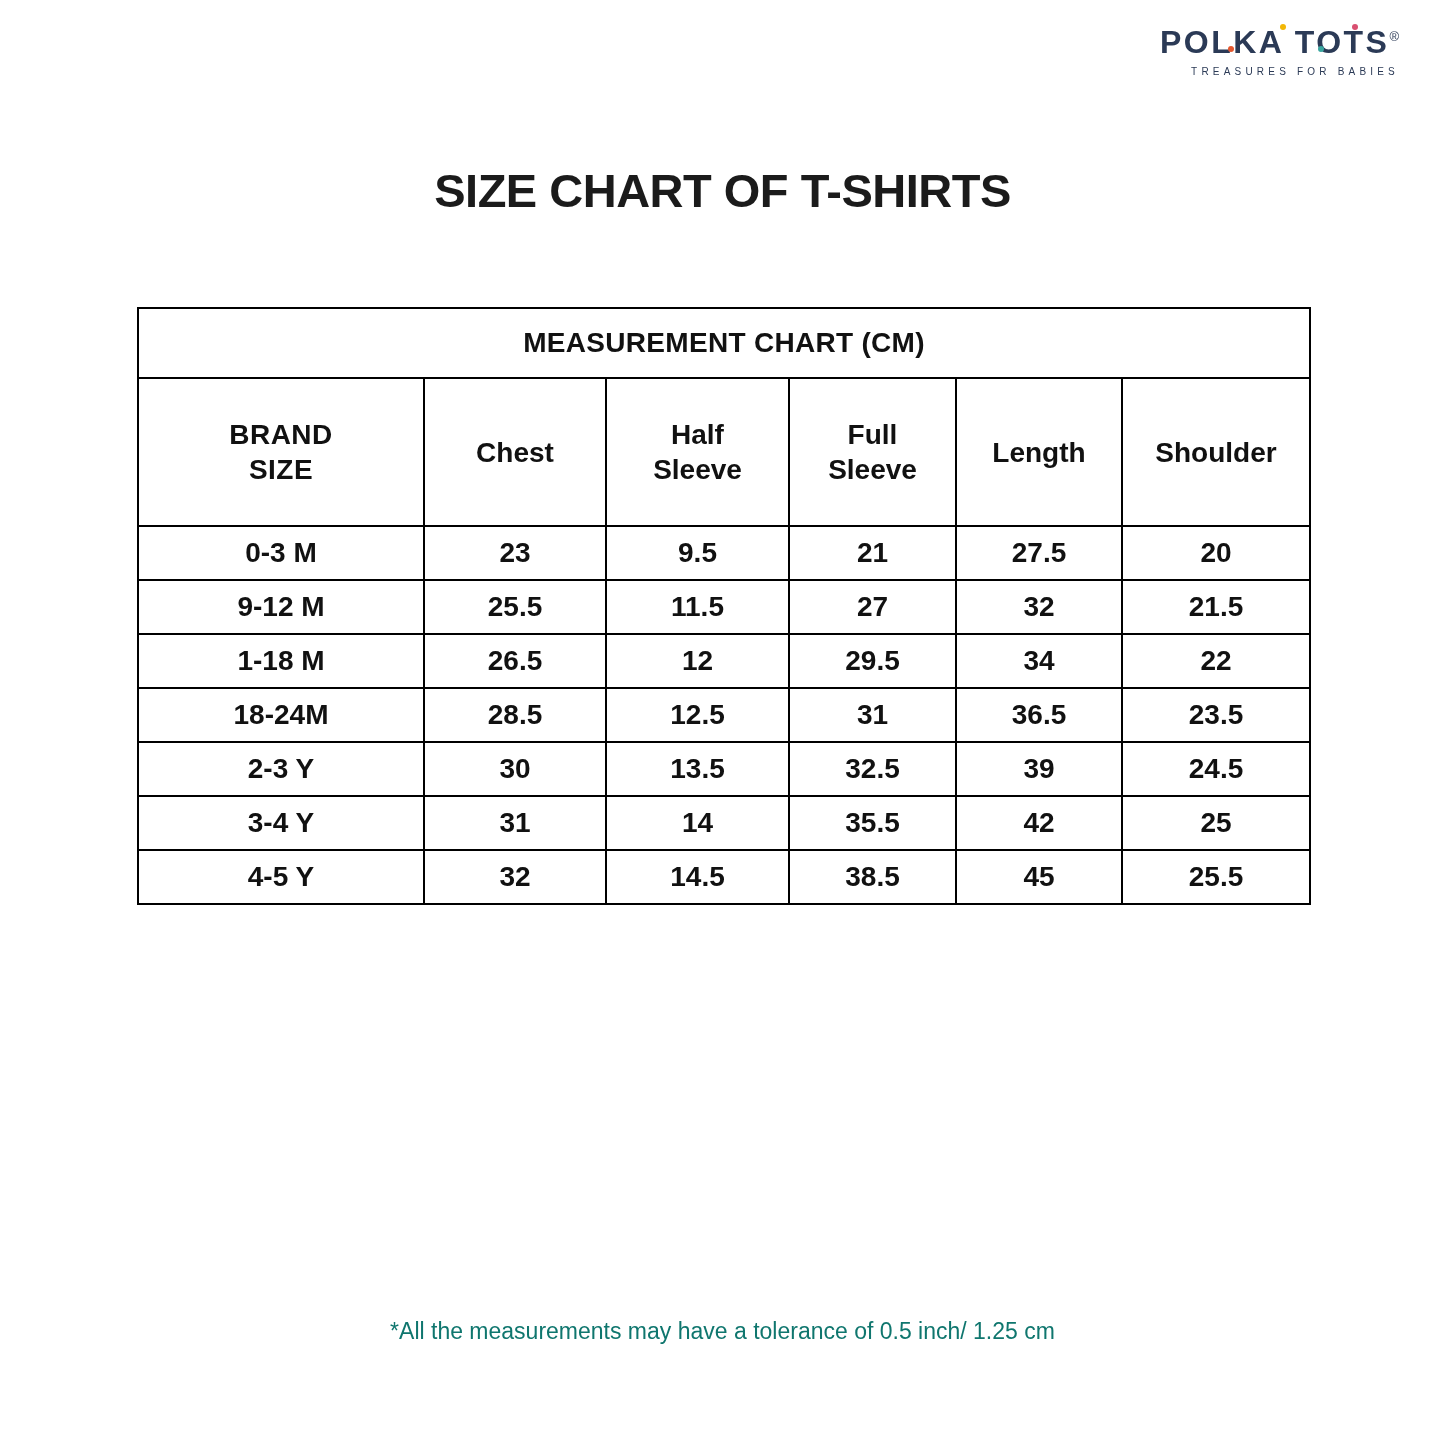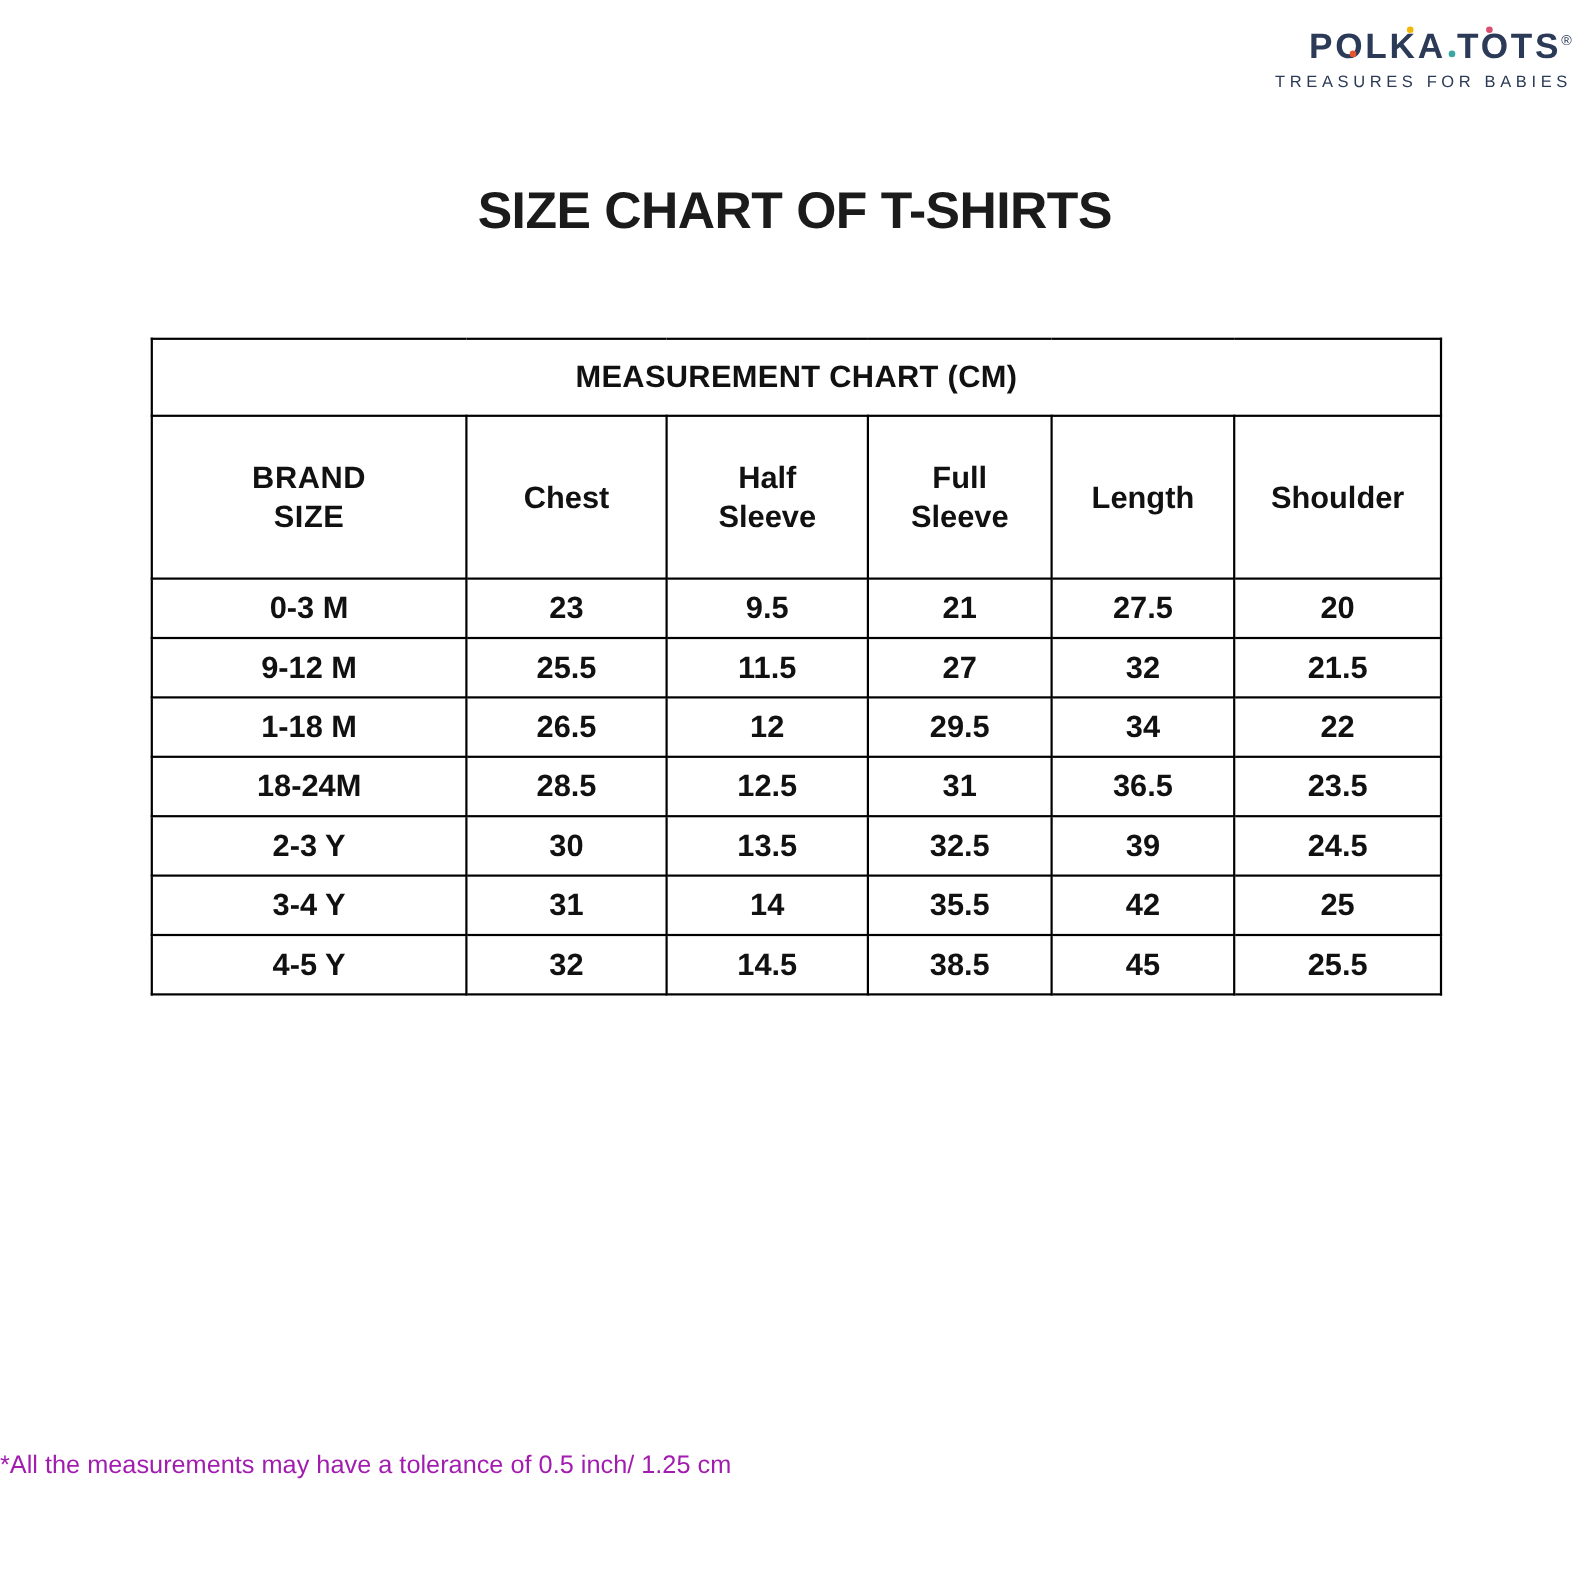--- a/index.html
+++ b/index.html
@@ -14,21 +14,21 @@
     font-family: "Liberation Sans", sans-serif;
     color: #141414;
     position: relative;
     overflow: hidden;
   }
 
   
   .brand {
     position: absolute;
     top: 26px;
-    right: 16px;
+    right: 46px;
     text-align: right;
     line-height: 1;
   }
   .brand-name {
     font-size: 32px;
     font-weight: 700;
     letter-spacing: 2.5px;
     color: #2b3a56;
     white-space: nowrap;
     position: relative;
@@ -48,21 +48,21 @@
     position: absolute;
     width: 6px; height: 6px;
     border-radius: 50%;
   }
   .d1 { background: #e4572e; left: 68px;  top: 20px; }
   .d2 { background: #f2b705; left: 120px; top: -2px; }
   .d3 { background: #3aa7a0; left: 158px; top: 20px; }
   .d4 { background: #d94f70; left: 192px; top: -2px; }
   .brand-tag {
     margin-top: 9px;
-    font-size: 15px;
+    font-size: 10px;
     letter-spacing: 4.2px;
     color: #2b3a56;
     font-weight: 400;
     white-space: nowrap;
   }
 
   
   .page-title {
     position: absolute;
     top: 132px;
@@ -127,22 +127,23 @@
   col.c-full     { width: 167px; }
   col.c-length   { width: 166px; }
   col.c-shoulder { width: 188px; }
 
   
   .footnote {
     position: absolute;
     top: 1318px;
     left: 0;
     width: 100%;
+    text-align: center;
     font-size: 23px;
-    color: #a21caf;
+    color: #0f766e;
     font-weight: 400;
   }
 </style>
 </head>
 <body>
 
 <div class="brand">
   <div class="brand-name">
     <span>POLKA TOTS</span><span class="reg">®</span>
     <span class="brand-dots">

